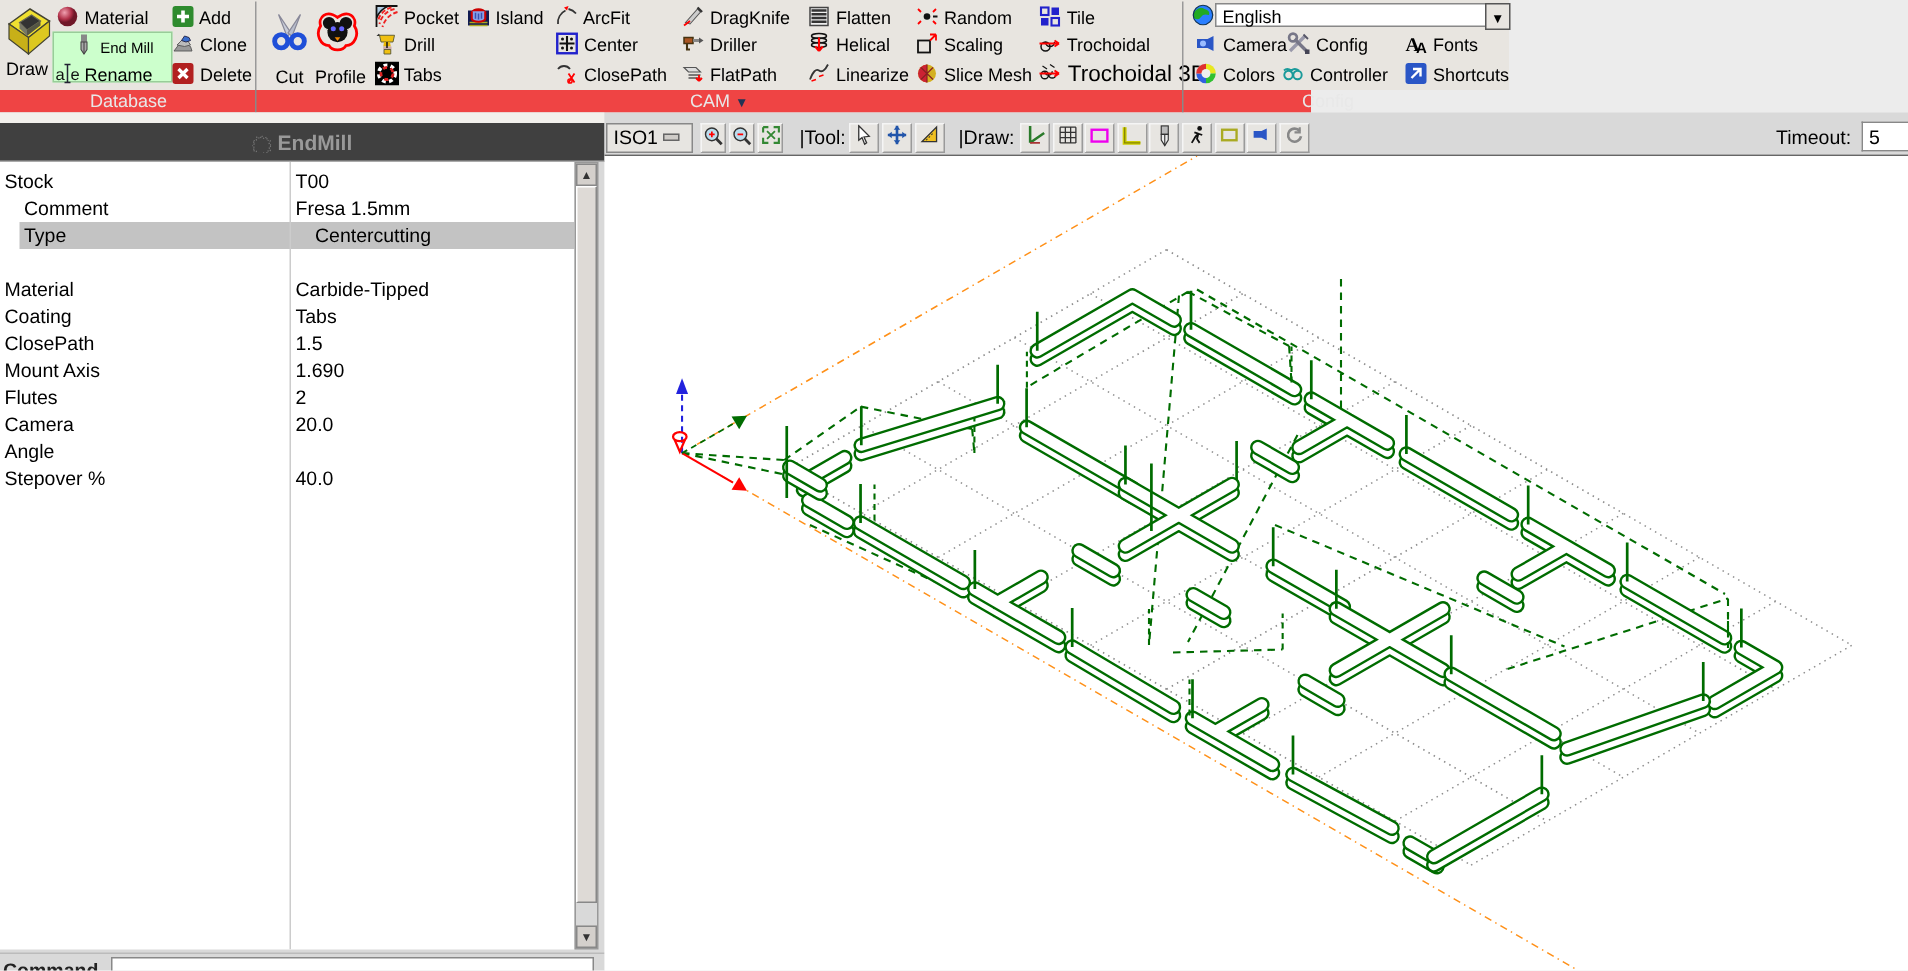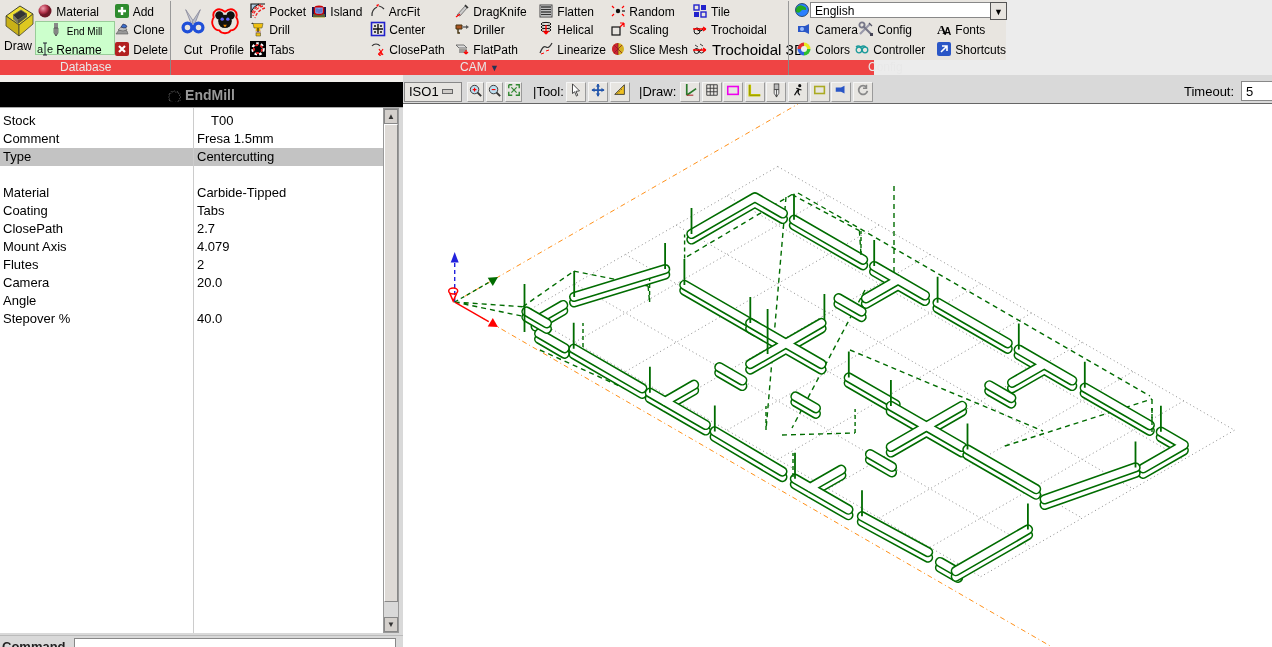--- a/index.html
+++ b/index.html
@@ -218,53 +218,53 @@
 <div style="position:absolute;left:0;top:60px;width:874px;height:15px;background:#ef4444;font-size:12px;color:#e8e8e8;line-height:15px">
   <span style="position:absolute;left:60px">Database</span>
   <span style="position:absolute;left:460px">CAM <span style="color:#235;font-size:9px">▼</span></span>
   <span style="position:absolute;left:868px">Config <span style="color:#235;font-size:9px">▼</span></span>
   <span style="position:absolute;left:170px;width:1px;height:15px;background:#888"></span>
   <span style="position:absolute;left:788px;width:1px;height:15px;background:#888"></span>
 </div>
 
 <div style="position:absolute;left:0;top:75px;width:403px;height:572px;background:#d9d9d9">
   <div style="position:absolute;left:0;top:0;width:403px;height:7px;background:#f2f0ec"></div>
-  <div style="position:absolute;left:0;top:7px;width:403px;height:26px;background:#000000;border-bottom:1px solid #aaa;text-align:center">
+  <div style="position:absolute;left:0;top:7px;width:403px;height:26px;background:#404040;border-bottom:1px solid #aaa;text-align:center">
      <span style="font-size:14px;font-weight:bold;color:#999;line-height:26px"><svg width="13" height="13" viewBox="0 0 16 16" style="vertical-align:-2px">
           <path d="M8 2 l1.5 2 2.5 -1 0.5 2.5 2.5 0.5 -1 2.5 2 1.5 -2 1.5 1 2.5 -2.5 0.5 -0.5 2.5 -2.5 -1 -1.5 2 -1.5 -2 -2.5 1 -0.5 -2.5 -2.5 -0.5 1 -2.5 -2 -1.5 2 -1.5 -1 -2.5 2.5 -0.5 0.5 -2.5 2.5 1z" fill="none" stroke="#777" stroke-width="1" stroke-dasharray="1 1"></path>
         </svg> EndMill</span>
   </div>
   <div style="position:absolute;left:0;top:33px;width:383px;height:525px;background:#fff;overflow:hidden">
       <div style="position:absolute;left:0;top:4px;width:383px;height:18px;font-size:13px;line-height:18px">
         <span style="position:absolute;left:3px">Stock</span>
-        <span style="position:absolute;left:211px">T00</span>
+        <span style="position:absolute;left:197px">T00</span>
       </div>
 <div style="position:absolute;left:0;top:22px;width:383px;height:18px;font-size:13px;line-height:18px">
-        <span style="position:absolute;left:3px">Comment</span>
+        <span style="position:absolute;left:16px">Comment</span>
         <span style="position:absolute;left:197px">Fresa 1.5mm</span>
       </div>
-<div style="position:absolute;left:0;top:40px;width:383px;height:18px;background:#c3c3c3;font-size:13px;line-height:18px">
+<div style="position:absolute;left:13px;top:40px;width:383px;height:18px;background:#c3c3c3;font-size:13px;line-height:18px">
         <span style="position:absolute;left:3px">Type</span>
         <span style="position:absolute;left:197px">Centercutting</span>
       </div>
 <div style="position:absolute;left:0;top:76px;width:383px;height:18px;font-size:13px;line-height:18px">
         <span style="position:absolute;left:3px">Material</span>
         <span style="position:absolute;left:197px">Carbide-Tipped</span>
       </div>
 <div style="position:absolute;left:0;top:94px;width:383px;height:18px;font-size:13px;line-height:18px">
         <span style="position:absolute;left:3px">Coating</span>
         <span style="position:absolute;left:197px">Tabs</span>
       </div>
 <div style="position:absolute;left:0;top:112px;width:383px;height:18px;font-size:13px;line-height:18px">
         <span style="position:absolute;left:3px">ClosePath</span>
-        <span style="position:absolute;left:197px">2.7</span>
+        <span style="position:absolute;left:197px">1.5</span>
       </div>
 <div style="position:absolute;left:0;top:130px;width:383px;height:18px;font-size:13px;line-height:18px">
         <span style="position:absolute;left:3px">Mount Axis</span>
-        <span style="position:absolute;left:197px">4.079</span>
+        <span style="position:absolute;left:197px">1.690</span>
       </div>
 <div style="position:absolute;left:0;top:148px;width:383px;height:18px;font-size:13px;line-height:18px">
         <span style="position:absolute;left:3px">Flutes</span>
         <span style="position:absolute;left:197px">2</span>
       </div>
 <div style="position:absolute;left:0;top:166px;width:383px;height:18px;font-size:13px;line-height:18px">
         <span style="position:absolute;left:3px">Camera</span>
         <span style="position:absolute;left:197px">20.0</span>
       </div>
 <div style="position:absolute;left:0;top:184px;width:383px;height:18px;font-size:13px;line-height:18px">

